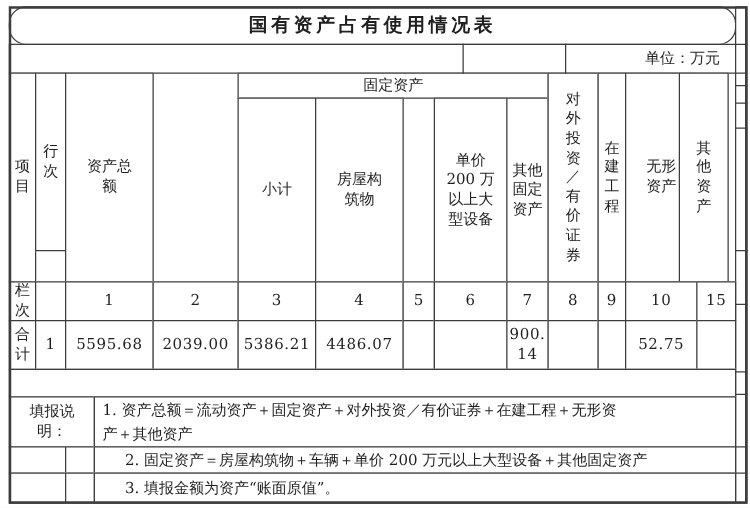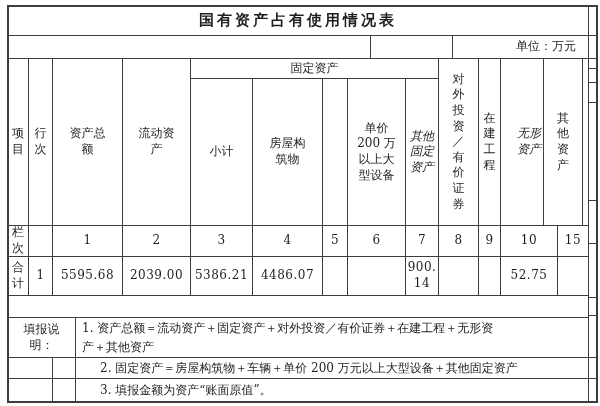--- a/index.html
+++ b/index.html
@@ -8,23 +8,23 @@
     position:relative; width:600px; height:406px; background:#ffffff;
     font-family:"DejaVu Serif","Liberation Serif",serif;
     font-size:12px; color:var(--txt);
   }
   .c{
     position:absolute; box-sizing:border-box; border:1px solid var(--ln);
     background:#fff; display:flex; align-items:center; justify-content:center;
     text-align:center; line-height:1.3; overflow:hidden;
   }
   .v{display:block; word-break:break-all; line-height:1.3;}
-  .w14{width:14px;} .w26{width:26px;font-style:italic;} .w40{width:40px;} .w42{width:42px;}
+  .w14{width:14px;} .w26{width:26px;} .w40{width:40px;} .w42{width:42px;}
   .pre{white-space:pre-line;}
-  .title{font-weight:bold; font-size:15px; letter-spacing:3px;}
+  .title{font-weight:bold; font-size:15px; letter-spacing:3px;border-radius:14px;}
   .unit{justify-content:flex-end; padding-right:12px;}
   .note{justify-content:flex-start; text-align:left; padding:1px 84px 1px 6px; line-height:1.55;}
   .note2{padding-right:8px;padding-left:24px;}
   .vl,.hl{position:absolute; background:var(--ln); z-index:3;}
   .frame{
     position:absolute; box-sizing:border-box; border:2px solid var(--ln);
     pointer-events:none; z-index:4; background:transparent;
   }
   .num{letter-spacing:0.5px;}
 </style>
@@ -47,28 +47,25 @@
   <div class="hl" style="left:588px;top:200px;width:10px;height:1px"></div>
   <div class="hl" style="left:588px;top:243px;width:10px;height:1px"></div>
   <div class="hl" style="left:588px;top:297px;width:10px;height:1px"></div>
   <div class="hl" style="left:588px;top:315px;width:10px;height:1px"></div>
   <div class="hl" style="left:588px;top:357px;width:10px;height:1px"></div>
   <div class="hl" style="left:588px;top:378px;width:10px;height:1px"></div>
 
   <div class="c" style="left:7px;top:58px;width:22px;height:168px">
     <span class="v w14">项目</span>
     </div>
-  <div class="c" style="left:28px;top:58px;width:25px;height:168px">
+  <div class="c" style="left:28px;top:58px;width:25px;height:143px">
     <span class="v w14">行次</span>
     </div>
   <div class="c" style="left:52px;top:58px;width:71px;height:168px">
     <span class="v w40">资产总额</span>
-    </div>
-  <div class="c" style="left:122px;top:58px;width:69px;height:168px">
-    <span class="v w40">流动资产</span>
     </div>
   <div class="c" style="left:190px;top:58px;width:249px;height:21px">
     <span class="v">固定资产</span>
     </div>
   <div class="c" style="left:190px;top:78px;width:63px;height:148px">
     <span class="v">小计</span>
     </div>
   <div class="c" style="left:252px;top:78px;width:71px;height:148px">
     <span class="v w40">房屋构筑物</span>
     </div>

